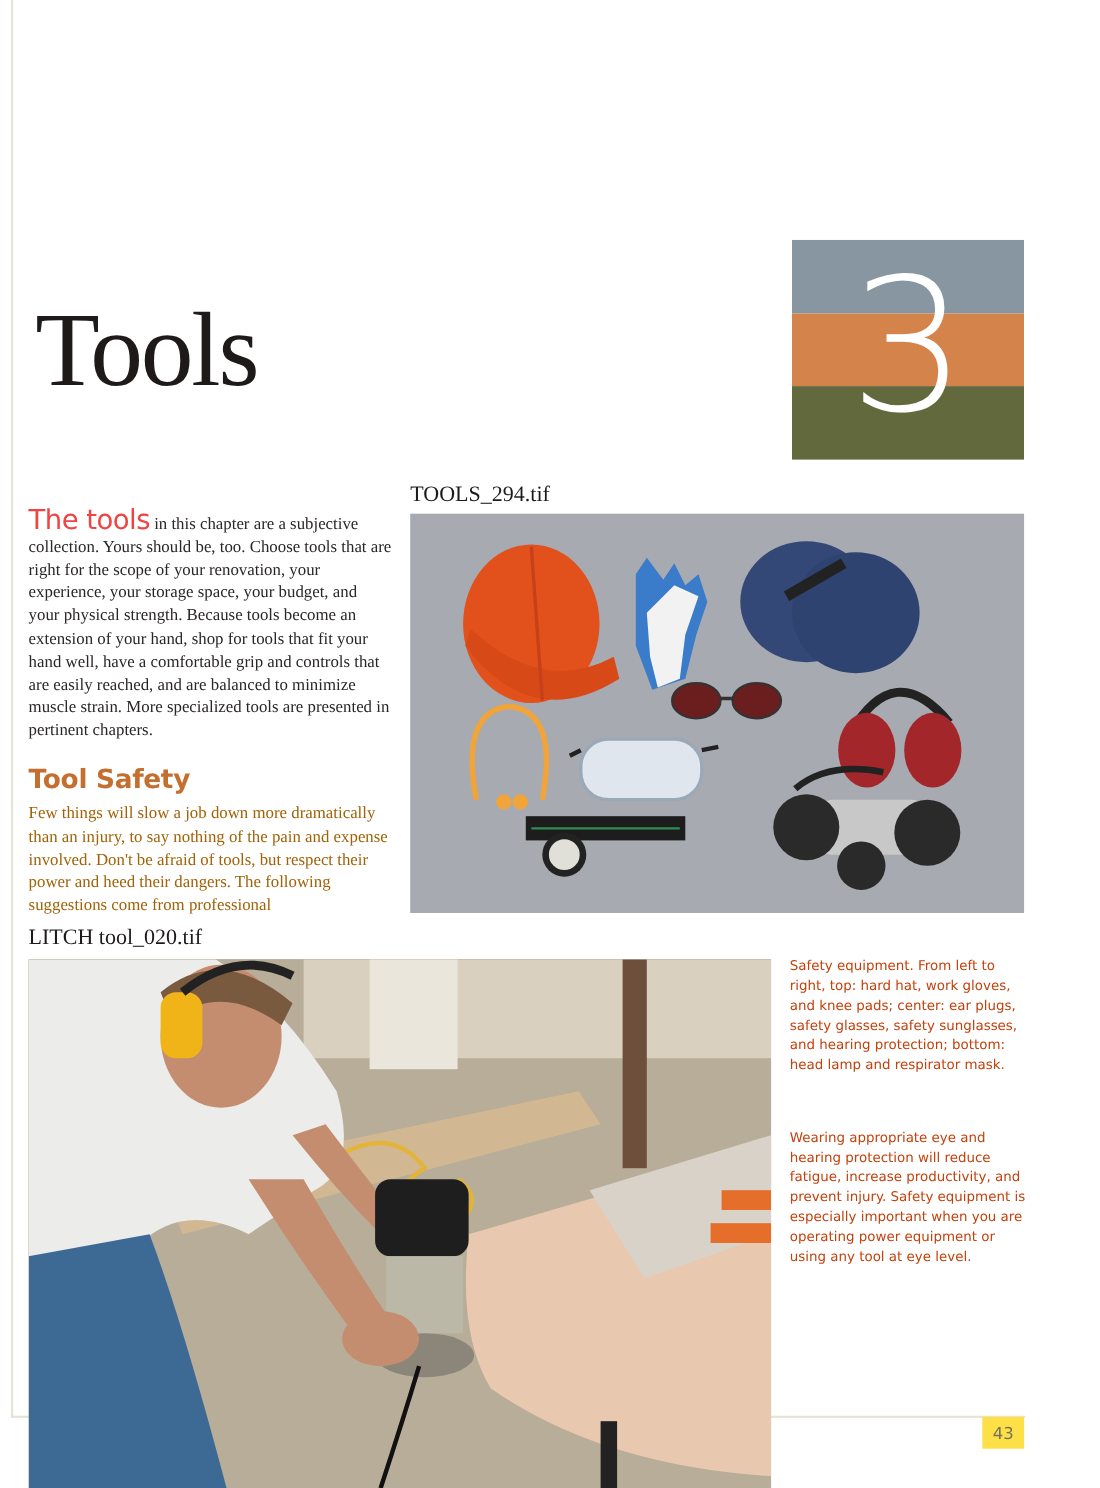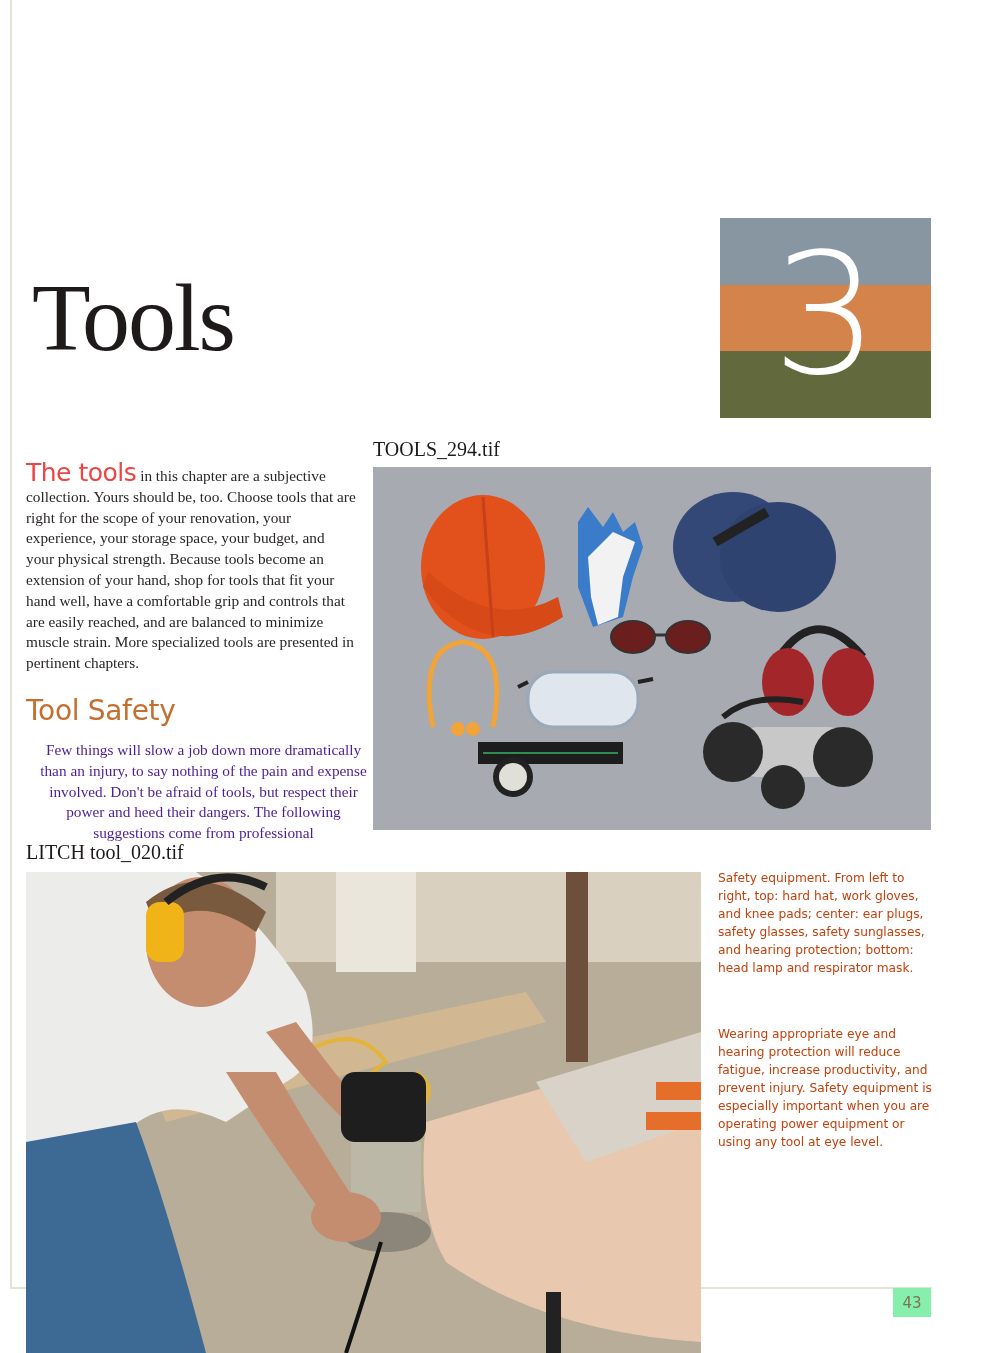--- a/index.html
+++ b/index.html
@@ -19,32 +19,32 @@
     .band-bot { background: #62693c; }
     .chapter-number { position: absolute; left: 0; top: 0; width: 100%; height: 100%; display: flex; align-items: center; justify-content: center; color: #ffffff; font-size: 168px; font-weight: 100; line-height: 1; padding-bottom: 6px; box-sizing: border-box; }
 
     .file-label { position: absolute; font-size: 20px; color: #1e1a1a; text-align: right; }
     .file-label-1 { left: 373px; top: 438px; }
     .file-label-2 { left: 26px; top: 841px; }
 
     .intro { position: absolute; left: 26px; top: 463px; width: 330px; font-size: 15.3px; line-height: 20.8px; color: #2b2626; margin: 0; }
     .lead { color: #ef4444; font-size: 25px; letter-spacing: -0.5px; font-family: "DejaVu Sans", sans-serif; }
 
-    .section-heading { position: absolute; left: 26px; top: 694px; font-size: 28px; color: #c46f2f; font-weight: normal; margin: 0; letter-spacing: -0.3px; }
-    .section-body { position: absolute; left: 26px; top: 730px; width: 335px; font-size: 15.3px; line-height: 20.8px; color: #4c1d95; margin: 10px; text-align: center; }
+    .section-heading { position: absolute; left: 26px; top: 694px; font-size: 24px; color: #c46f2f; font-weight: bold; margin: 0; letter-spacing: -0.3px; }
+    .section-body { position: absolute; left: 26px; top: 730px; width: 335px; font-size: 15.3px; line-height: 20.8px; color: #a16207; margin: 0; }
 
     .photo { position: absolute; overflow: hidden; }
     .photo-equipment { left: 373px; top: 467px; width: 558px; height: 363px; background: #a9acb1; }
     .photo-router { left: 26px; top: 872px; width: 675px; height: 481px; background: #b4a892; }
 
     .caption { position: absolute; left: 718px; width: 222px; font-size: 12.2px; line-height: 18px; color: #c2410c; margin: 0; }
     .caption-1 { top: 869px; }
     .caption-2 { top: 1025px; }
 
-    .page-number { position: absolute; left: 893px; top: 1288px; width: 38px; height: 29px; background: #86efac; color: #7a7258; font-size: 15px; display: flex; align-items: center; justify-content: center; }
+    .page-number { position: absolute; left: 893px; top: 1288px; width: 38px; height: 29px; background: #fde047; color: #7a7258; font-size: 15px; display: flex; align-items: center; justify-content: center; }
   </style>
 </head>
 <body>
 
 <div class="margin-line-v"></div>
 <div class="margin-line-h"></div>
 
 <h1 class="chapter-title serif">Tools</h1>
 
 <div class="chapter-badge">

